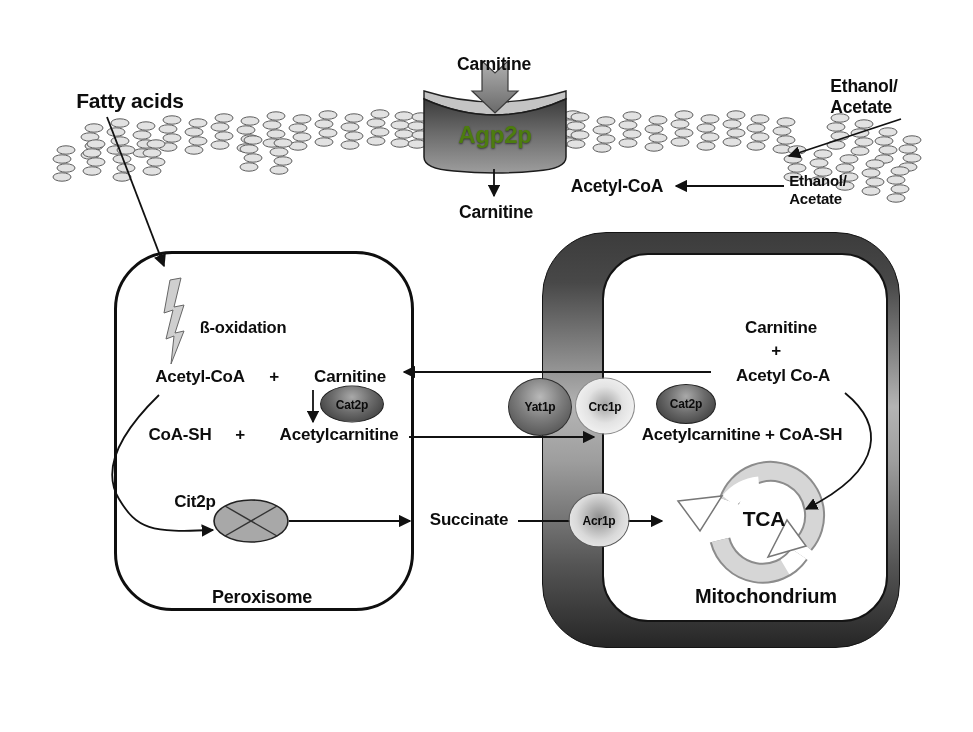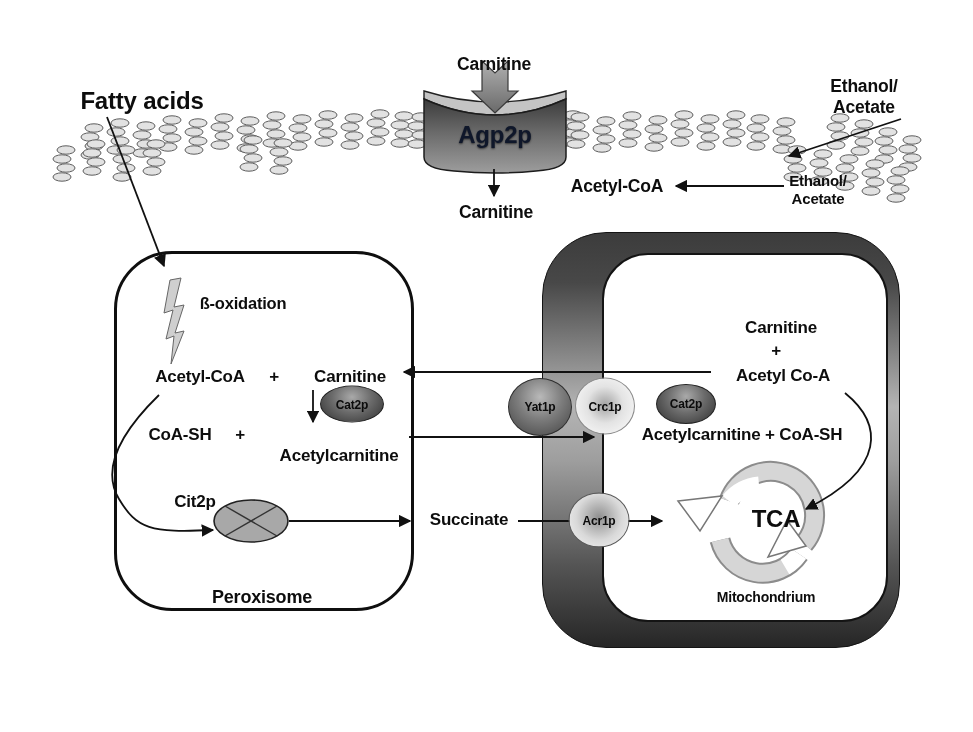--- a/index.html
+++ b/index.html
@@ -23,26 +23,26 @@
     border:2px solid #141414;border-radius:46px;box-sizing:border-box;background:#fff;
   }
   
   .overlay{position:absolute;left:0;top:0;z-index:2;pointer-events:none;}
   .lip{fill:#e2e2e2;stroke:#5d5d5d;stroke-width:1;}
   .wire{stroke:#111;stroke-width:1.8;fill:none;}
   
   .lbl{
     position:absolute;transform:translate(-50%,-50%);z-index:3;
     font-weight:700;font-size:17px;letter-spacing:-0.2px;white-space:nowrap;
-    text-align:center;line-height:1.18;
-  }
-  .fs20{font-size:24px;margin-left:12px;} .fs18{font-size:18px;} .fs185{font-size:14px;}
-  .fs175{font-size:17.5px;} .fs165{font-size:16.5px;} .fs15{font-size:15px;}
+    text-align:left;line-height:1.18;
+  }
+  .fs20{font-size:21px;} .fs18{font-size:18px;} .fs185{font-size:20px;}
+  .fs175{font-size:17.5px;} .fs165{font-size:16.5px;margin-top:24px;} .fs15{font-size:15px;}
   .fs24{font-size:24px;}
-  .agp2p-lbl{color:#0f172a;text-shadow:0 1px 2px rgba(0,0,0,.55);}
+  .agp2p-lbl{color:#4d7c0f;text-shadow:0 1px 2px rgba(0,0,0,.55);}
   
   .badge{
     position:absolute;transform:translate(-50%,-50%);z-index:4;
     border-radius:50%;display:flex;align-items:center;justify-content:center;
     font-weight:700;font-size:12px;color:#0b0b0b;box-sizing:border-box;letter-spacing:-0.2px;
   }
   .b-dark{background:radial-gradient(circle at 50% 32%,#b9b9b9 0%,#7d7d7d 45%,#4d4d4d 90%);border:1px solid #2e2e2e;}
   .b-light{background:radial-gradient(circle at 50% 48%,#a3a3a3 0%,#e3e3e3 45%,#f4f4f4 80%);border:1.5px solid #8a8a8a;}
   .b-cat{background:radial-gradient(ellipse at 50% 30%,#a9a9a9 0%,#6b6b6b 45%,#353535 95%);border:1px solid #222;}
   .b-mid{background:radial-gradient(circle at 50% 45%,#8f8f8f 0%,#d9d9d9 55%,#ececec 85%);border:1.5px solid #5a5a5a;text-align:right;}
@@ -175,21 +175,21 @@
     <span style="display:block">Ethanol/</span>
     <span style="display:block">Acetate</span>
   </div>
 
   <div class="lbl fs165" style="left:243px;top:304px">ß-oxidation</div>
   <div class="lbl" style="left:200px;top:377px">Acetyl-CoA</div>
   <div class="lbl" style="left:274px;top:377px">+</div>
   <div class="lbl" style="left:350px;top:377px">Carnitine</div>
   <div class="lbl" style="left:180px;top:435px">CoA-SH</div>
   <div class="lbl" style="left:240px;top:435px">+</div>
-  <div class="lbl" style="left:339px;top:456px">Acetylcarnitine</div>
+  <div class="lbl" style="left:339px;top:435px">Acetylcarnitine</div>
   <div class="lbl" style="left:195px;top:502px">Cit2p</div>
   <div class="lbl fs18" style="left:262px;top:598px">Peroxisome</div>
 
   <div class="lbl" style="left:469px;top:520px">Succinate</div>
 
   <div class="lbl" style="left:781px;top:328px">Carnitine</div>
   <div class="lbl" style="left:776px;top:351px">+</div>
   <div class="lbl" style="left:783px;top:376px">Acetyl Co-A</div>
   <div class="lbl" style="left:742px;top:435px">Acetylcarnitine + CoA-SH</div>
   <div class="lbl fs20" style="left:764px;top:519px">TCA</div>

